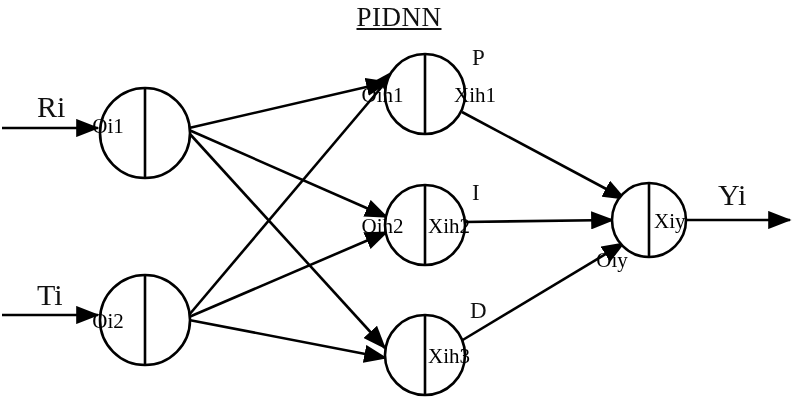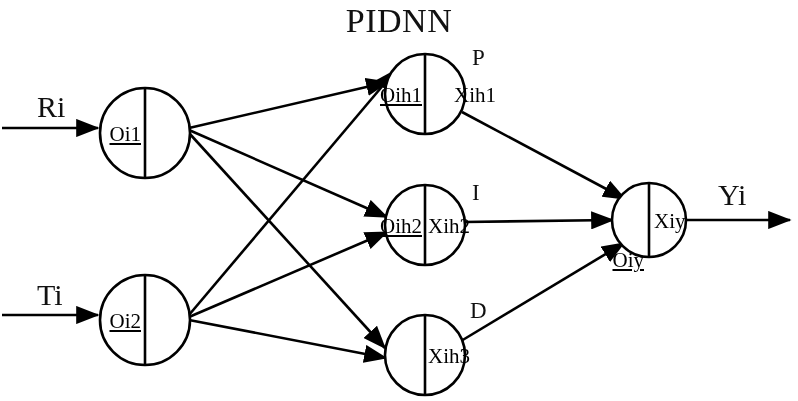--- a/index.html
+++ b/index.html
@@ -21,32 +21,33 @@
     top: 0;
     width: 798px;
     height: 401px;
   }
   .title {
     position: absolute;
     left: 0;
     top: 2px;
     width: 798px;
     text-align: center;
-    font-size: 34px;
+    font-size: 27px;
     color: #111111;
     letter-spacing: 0.5px;
+    text-decoration: underline;
   }
   .node-label {
     position: absolute;
     font-size: 21px;
     color: #000000;
     white-space: nowrap;
     pointer-events: none;
   }
-  .node-label.left-half  { text-align: right; text-decoration: underline; }
+  .node-label.left-half  { text-align: center; }
   .node-label.right-half { text-align: left; }
   .sig-label {
     position: absolute;
     font-size: 30px;
     color: #111111;
     white-space: nowrap;
   }
   .term-label {
     position: absolute;
     font-size: 23px;
@@ -104,21 +105,21 @@
     <g>
       <circle cx="425" cy="355" r="40" fill="#ffffff" stroke="#000000" stroke-width="2.6"></circle>
       <line x1="425" y1="315.5" x2="425" y2="394.5" stroke="#000000" stroke-width="2.6"></line>
     </g>
     <g>
       <circle cx="649" cy="220" r="37" fill="#ffffff" stroke="#000000" stroke-width="2.6"></circle>
       <line x1="649" y1="183.5" x2="649" y2="256.5" stroke="#000000" stroke-width="2.6"></line>
     </g>
   </svg>
 
-  <div class="node-label left-half" style="left:75px;  top:122px; width:66px;">Oi1</div>
+  <div class="node-label left-half" style="left:75px;  top:114px; width:66px;">Oi1</div>
 
   <div class="node-label left-half" style="left:75px;  top:309px; width:66px;">Oi2</div>
 
   <div class="node-label left-half" style="left:343px; top:83px; width:79px;">Oih1</div>
   <div class="node-label right-half" style="left:428px; top:83px; width:79px;padding-left:26px;">Xih1</div>
 
   <div class="node-label left-half" style="left:343px; top:214px; width:79px;">Oih2</div>
   <div class="node-label right-half" style="left:428px; top:214px; width:79px;">Xih2</div>
 
   <div class="node-label right-half" style="left:428px; top:344px; width:79px;">Xih3</div>

